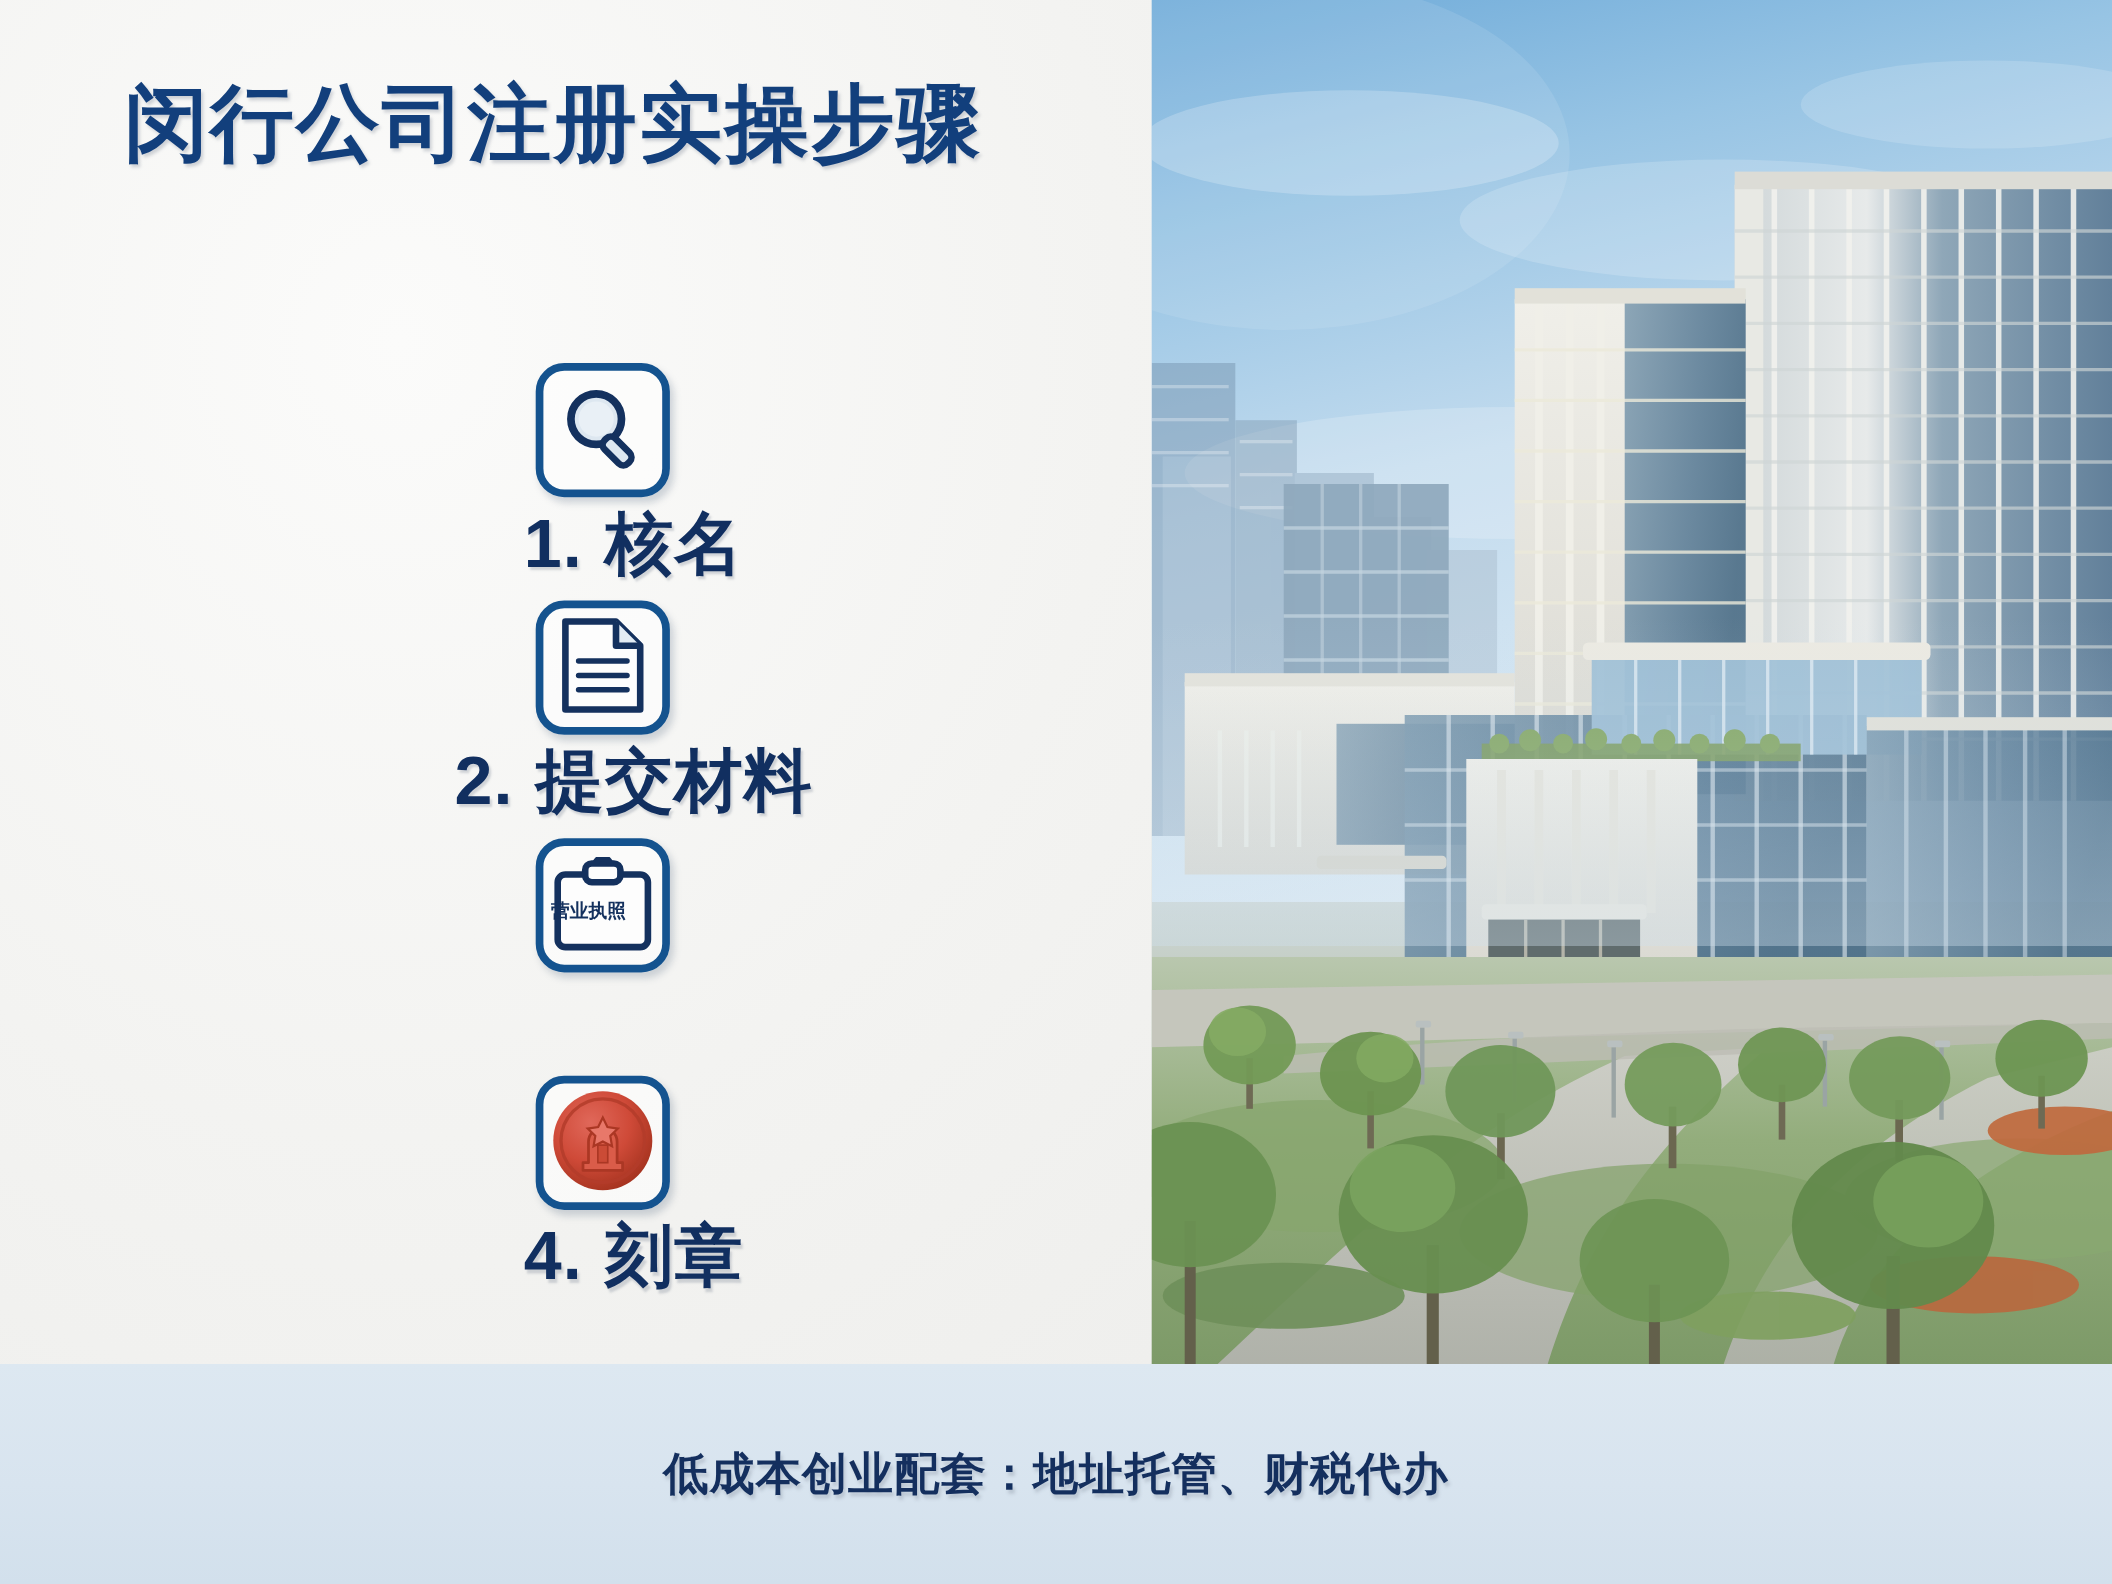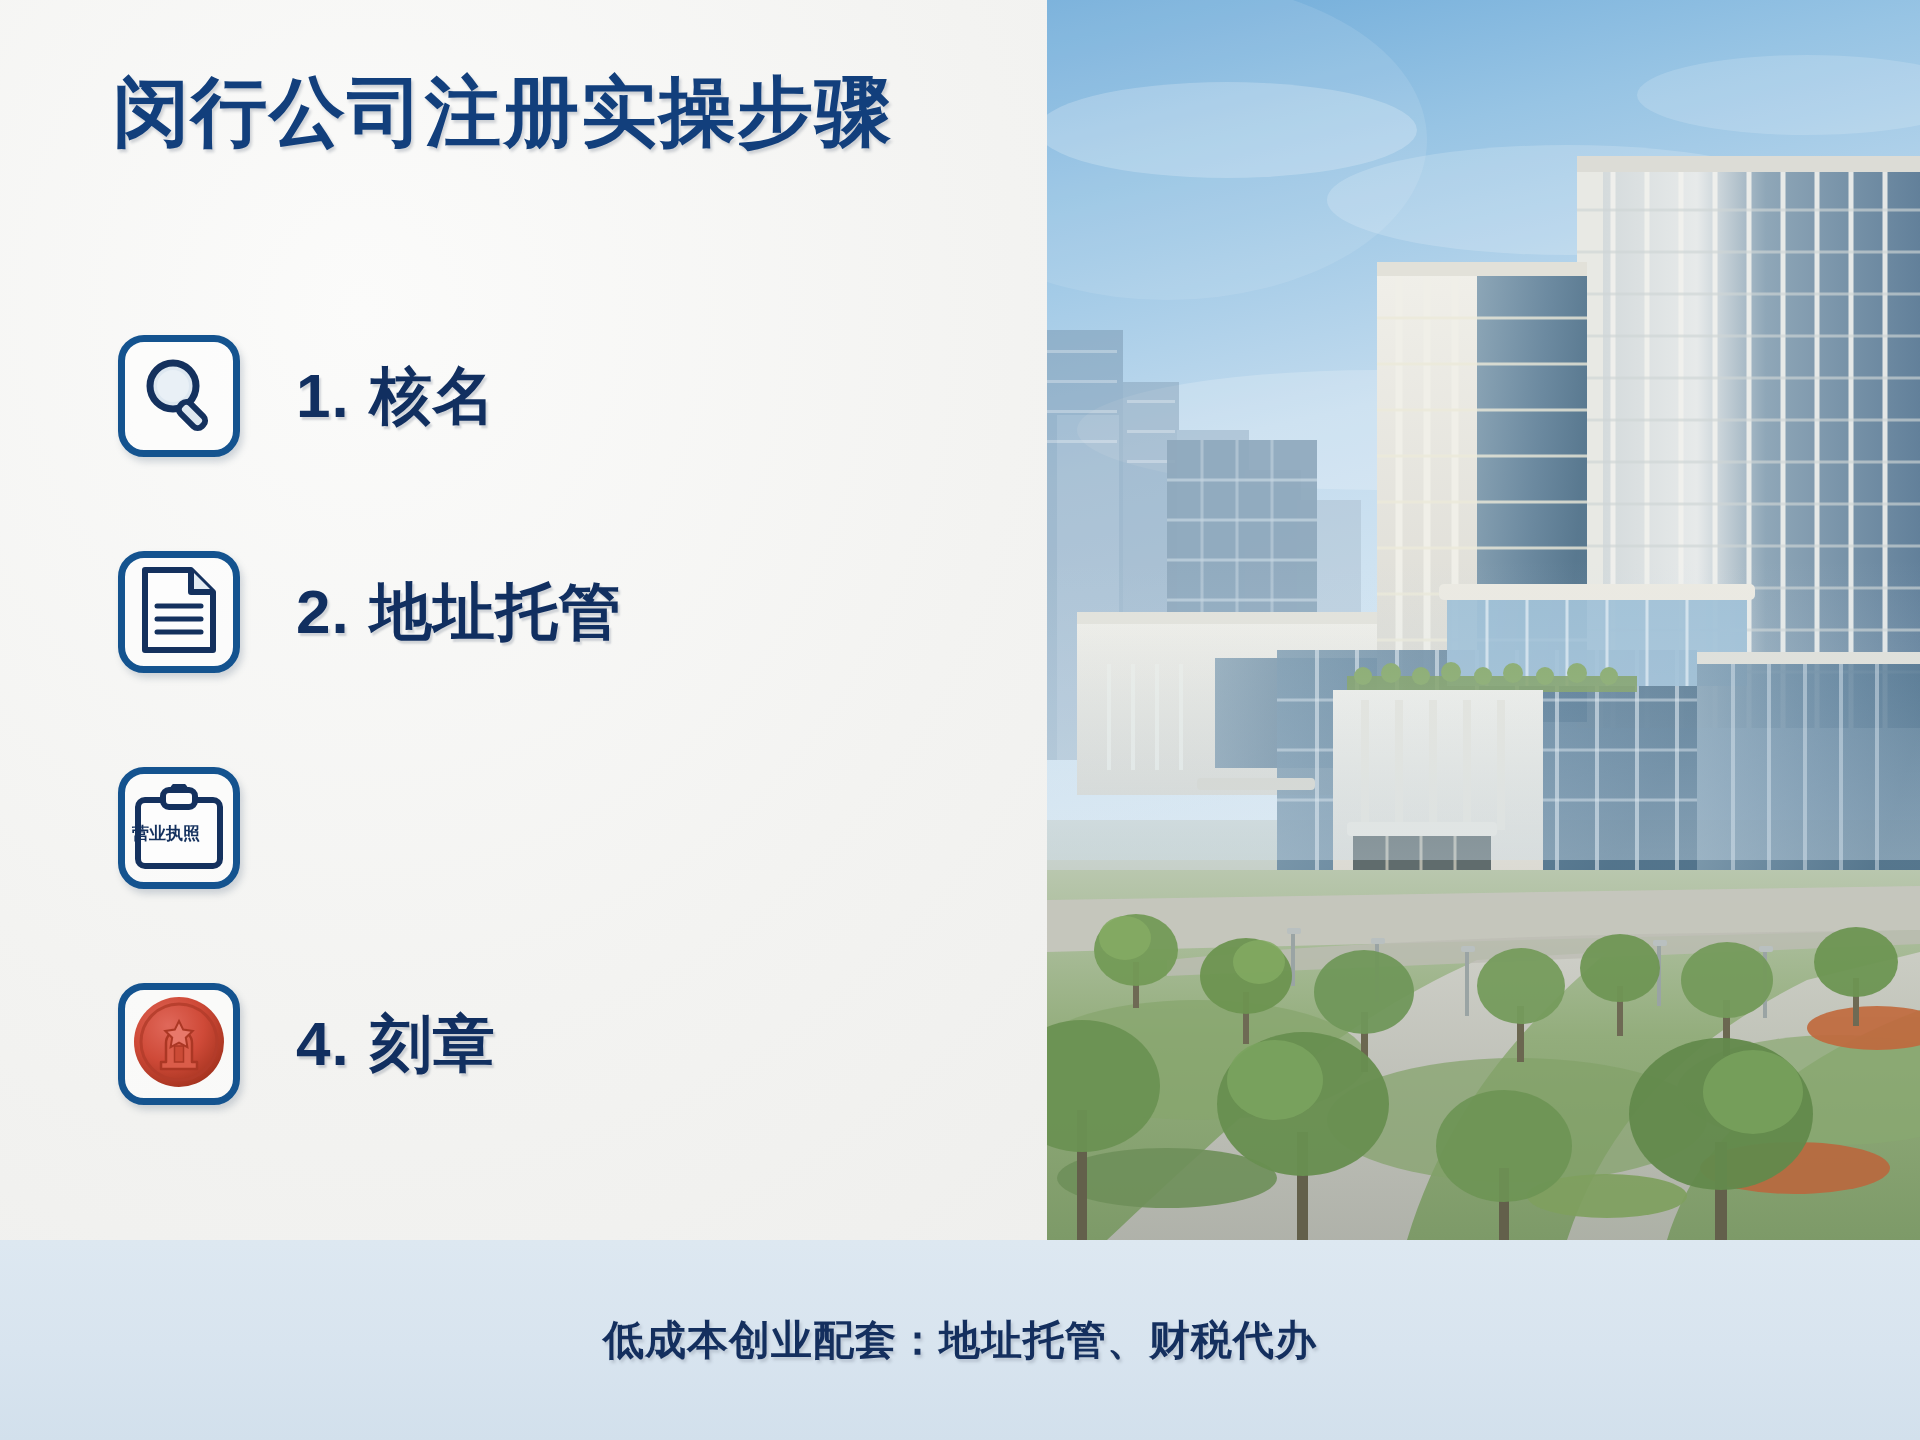--- a/index.html
+++ b/index.html
@@ -47,20 +47,21 @@
     left: 118px;
     top: 330px;
     width: 860px;
   }
 
   .step-row {
     display: flex;
     align-items: center;
     height: 132px;
     margin-bottom: 84px;
+    flex-direction: column;
   }
   .step-row:last-child { margin-bottom: 0; align-items: center; }
 
   .step-icon-box {
     position: relative;
     width: 122px;
     height: 122px;
     flex: 0 0 122px;
     border: 7px solid #14538f;
     border-radius: 26px;
@@ -149,21 +150,21 @@
             <svg width="88" height="92" viewBox="0 0 88 92">
               <path d="M10 6 H56 L78 28 V86 H10 Z" fill="#fdfdfd" stroke="#14315e" stroke-width="6" stroke-linejoin="round"></path>
               <path d="M56 6 V28 H78" fill="#e3ecf4" stroke="#14315e" stroke-width="6" stroke-linejoin="round"></path>
               <line x1="22" y1="42" x2="66" y2="42" stroke="#14315e" stroke-width="5" stroke-linecap="round"></line>
               <line x1="22" y1="55" x2="66" y2="55" stroke="#14315e" stroke-width="5" stroke-linecap="round"></line>
               <line x1="22" y1="68" x2="66" y2="68" stroke="#14315e" stroke-width="5" stroke-linecap="round"></line>
             </svg>
           </span>
         </div>
         <div class="step-label">
-          <span class="step-num">2.</span><span>地址托管</span>
+          <span class="step-num">2.</span><span>提交材料</span>
         </div>
       </div>
 
       <div class="step-row">
         <div class="step-icon-box">
           <span style="position:relative;display:block;width:94px;height:88px;">
             <svg width="94" height="88" viewBox="0 0 94 88" style="display:block;">
               <rect x="6" y="16" width="82" height="66" rx="7" fill="#fdfdfd" stroke="#14315e" stroke-width="6"></rect>
               <rect x="31" y="6" width="32" height="17" rx="6" fill="#fdfdfd" stroke="#14315e" stroke-width="6"></rect>
               <path d="M40 8 a7 7 0 0 1 14 0" fill="none" stroke="#14315e" stroke-width="6"></path>

